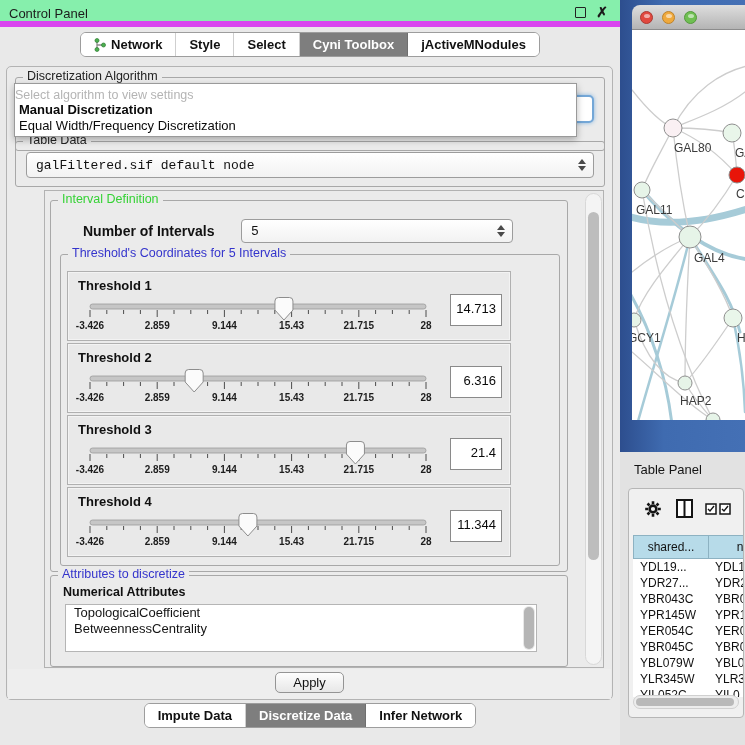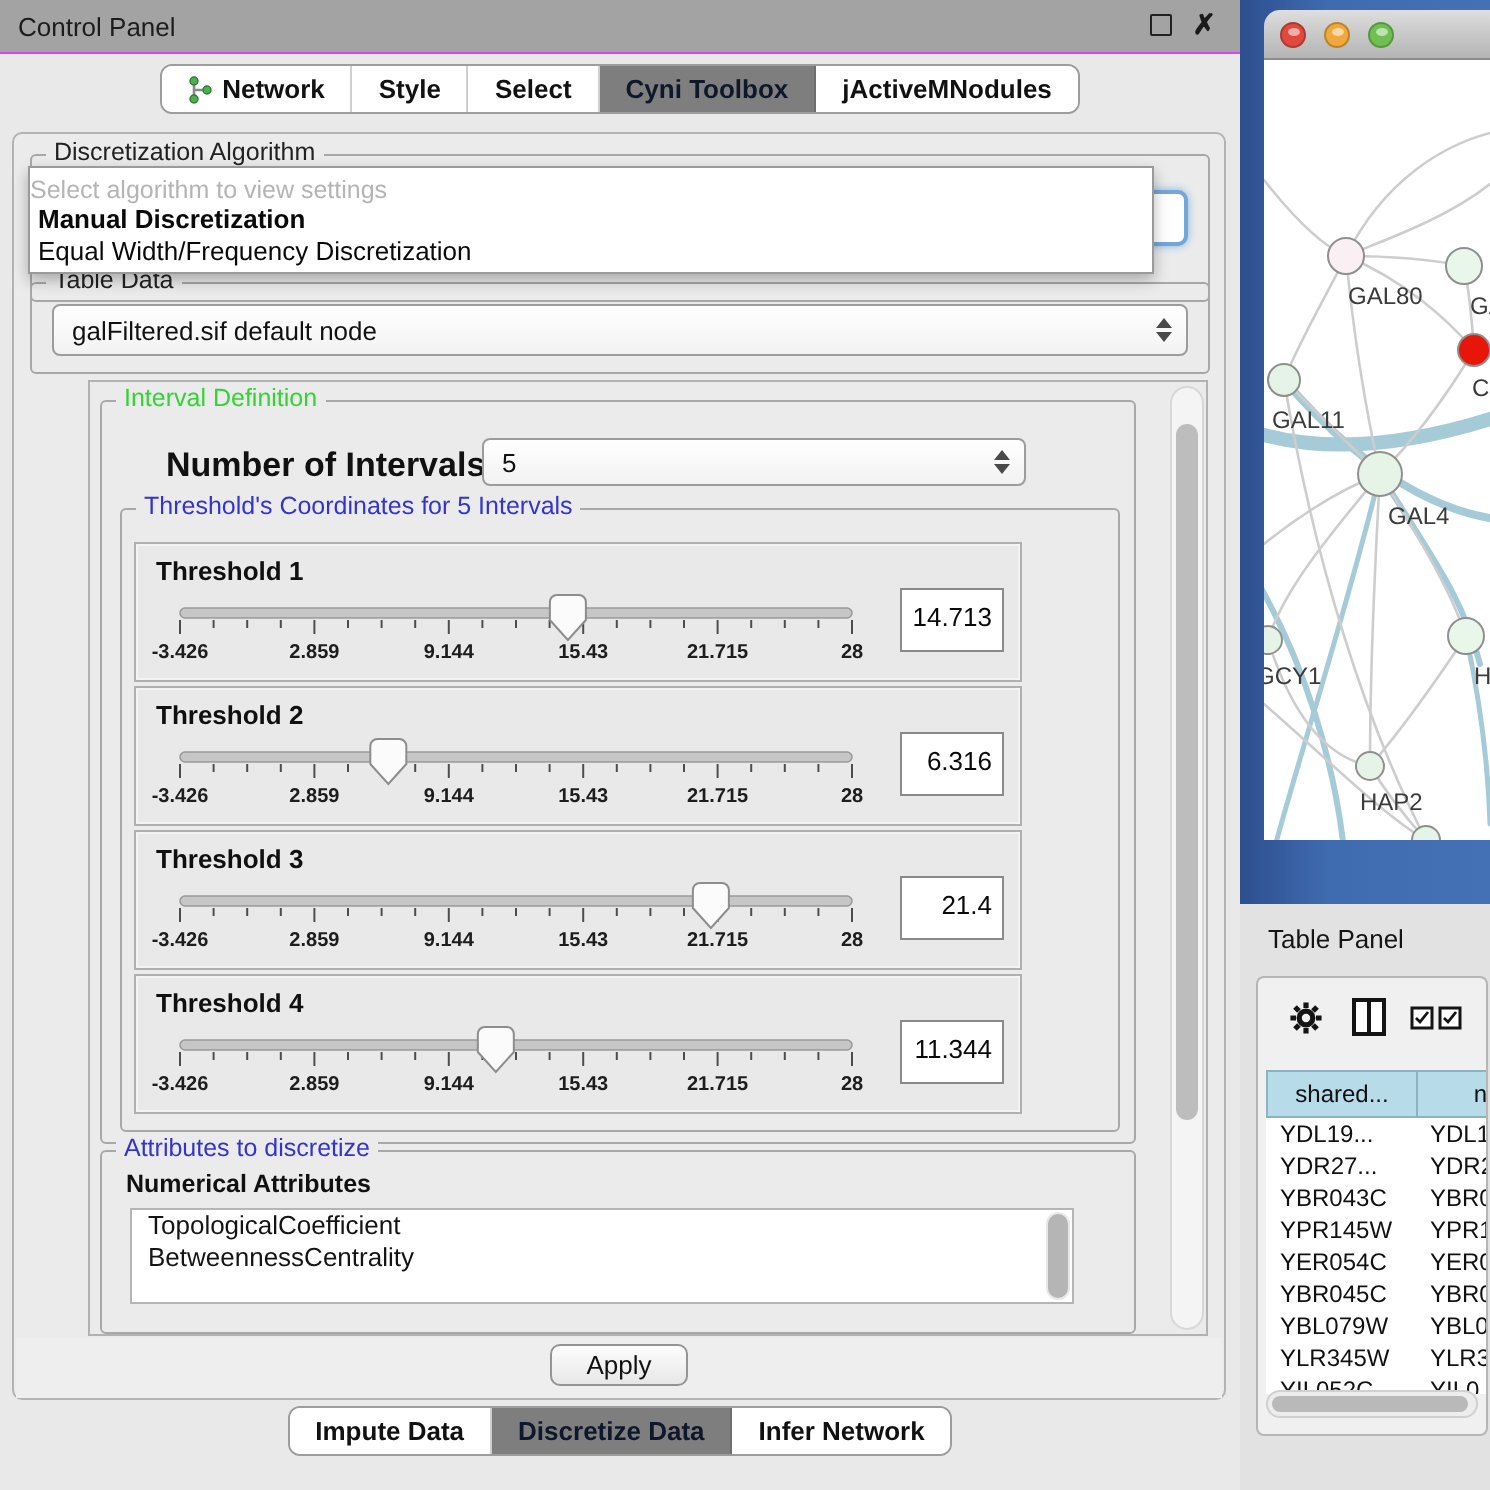--- a/index.html
+++ b/index.html
@@ -2,34 +2,34 @@
 <html><head>
 <meta charset="utf-8">
 <style>
   * { margin:0; padding:0; box-sizing:border-box; }
   html,body { width:745px; height:745px; overflow:hidden; }
   body { font-family:"Liberation Sans", sans-serif; }
   #screen { position:relative; width:745px; height:745px; background:#e8e8e8; overflow:hidden; }
 
   
   #left { position:absolute; left:0; top:0; width:620px; height:745px; background:#e9e9e9; }
-  #titlebar { position:absolute; left:0; top:0; width:620px; height:27px; background:#a3a3a3;
-              border-bottom:1px solid #d946ef; }
+  #titlebar { position:absolute; left:0; top:0; width:620px; height:27px; background:#86efac;
+              border-bottom:6px solid #d946ef; }
   #titlebar .title { position:absolute; left:9px; top:0; line-height:27px; font-size:13px; color:#1c1c1c; }
   .win-btn { position:absolute; top:7px; font-size:12px; color:#1a1a1a; }
   #float-btn { right:34px; width:11px; height:11px; border:1.5px solid #222; border-radius:1px; }
   #close-btn { right:12px; font-weight:bold; font-size:14px; top:4px; }
 
   .tabgroup { display:flex; height:25px; background:#ffffff; border:1px solid #9d9d9d; border-radius:6px; overflow:hidden; }
   #top-tabs-row { position:absolute; top:32px; left:0; width:620px; display:flex; justify-content:center; }
   #bottom-tabs-row { position:absolute; top:703px; left:0; width:620px; display:flex; justify-content:center; }
   .tab { padding:0 13px; line-height:23px; font-size:13px; font-weight:bold; color:#111;
          border-right:1px solid #cfcfcf; display:flex; align-items:center; gap:5px; background:#fff; }
   .tab:last-child { border-right:none; }
-  .tab.selected { background:#7e7e7e; color:#0f172a; border-color:#6f6f6f; }
+  .tab.selected { background:#7e7e7e; color:#ffffff; border-color:#6f6f6f; }
 
   #outer { position:absolute; left:6px; top:66px; width:607px; height:634px; background:#ebebeb;
            border:1px solid #b3b3b3; border-radius:5px; }
 
   .group { position:absolute; border:1px solid #a8a8a8; border-radius:3px; }
   .group-label { position:absolute; top:-9px; left:7px; background:#ebebeb; padding:0 4px; font-size:12.5px; color:#222; white-space:nowrap; }
   .group-label.green { color:#35d235; }
   .group-label.blue  { color:#3434cc; }
 
   
@@ -39,39 +39,39 @@
 
   
   #algo-popup { position:absolute; left:7px; top:16px; width:563px; height:54px; background:#ffffff;
                 border:1px solid #9a9a9a; box-shadow:0 3px 7px rgba(0,0,0,.28); z-index:20; }
   #popup-placeholder { text-align:left; color:#b4b4b4; font-size:12.5px; padding-top:4px; height:18px; }
   .popup-option { font-size:13px; color:#0a0a0a; padding:0 4px; line-height:16px; }
   .popup-option.bold { font-weight:bold; }
 
   
   #table-data-group { left:8px; top:74px; width:590px; height:46px;text-align:center; }
-  .combo { position:absolute; background:linear-gradient(#ffffff,#f2f2f2); border:1px solid #9c9c9c; border-radius:4px; }
+  .combo { position:absolute; background:linear-gradient(#ffffff,#f2f2f2); border:1px solid #9c9c9c; border-radius:4px;font-family:Liberation Mono, monospace; }
   .combo .combo-text { position:absolute; left:9px; top:0; bottom:0; display:flex; align-items:center; font-size:13px; color:#111; }
   .arrows { position:absolute; right:7px; top:50%; transform:translateY(-50%); width:8px; height:12px; }
   .arrows:before, .arrows:after { content:""; position:absolute; left:0; border-left:4px solid transparent; border-right:4px solid transparent; }
   .arrows:before { top:0; border-bottom:5px solid #4a4a4a; }
   .arrows:after  { bottom:0; border-top:5px solid #4a4a4a; }
   #table-data-combo { left:10px; right:10px; top:10px; height:26px; }
 
   
   #content { position:absolute; left:37px; top:123px; width:560px; height:478px; background:#ebebeb;
              border:1px solid #b2b2b2; }
   .vscroll-track { position:absolute; right:1px; top:2px; width:17px; bottom:2px; background:#f4f4f4;
                    border:1px solid #d8d8d8; border-radius:9px; }
   .vscroll-thumb { position:absolute; left:2px; width:11px; background:#bdbdbd; border-radius:6px; }
   #content-thumb { top:18px; height:348px; }
 
   #interval-group { left:5px; top:9px; width:518px; height:372px; }
   #noi-row { position:absolute; left:32px; top:18px; right:14px; height:24px; }
-  #noi-label { position:absolute; left:0; top:4px; font-size:17px; font-weight:bold; color:#111; }
+  #noi-label { position:absolute; left:0; top:4px; font-size:14px; font-weight:bold; color:#111; }
   #noi-combo { left:158px; top:0; width:272px; height:24px; }
 
   #thresh-group { position:absolute; left:9px; top:53px; width:500px; height:312px; }
   .thresh-panel { position:absolute; left:6px; width:444px; height:70px; background:#e9e9e9;
                   border:1px solid #b0b0b0; box-shadow:0 0 0 1px #f3f3f3 inset; }
   .thresh-title { position:absolute; left:10px; top:6px; font-size:13px; font-weight:bold; color:#101010; }
   .thresh-svg { position:absolute; left:12px; top:26px; overflow:visible; }
   .thresh-value { position:absolute; right:8px; top:22px; width:52px; height:32px; background:#fff;
                   border:1px solid #8a8a8a; font-size:13px; color:#0a0a0a; text-align:right;
                   line-height:28px; padding-right:5px; }

